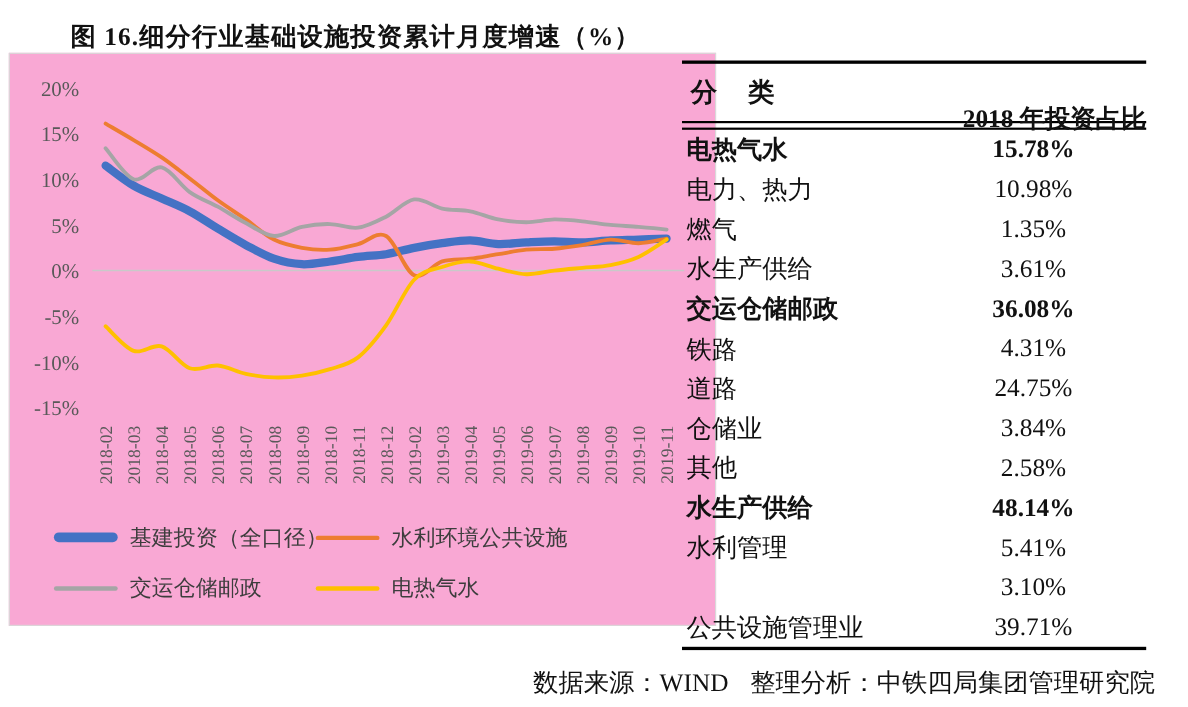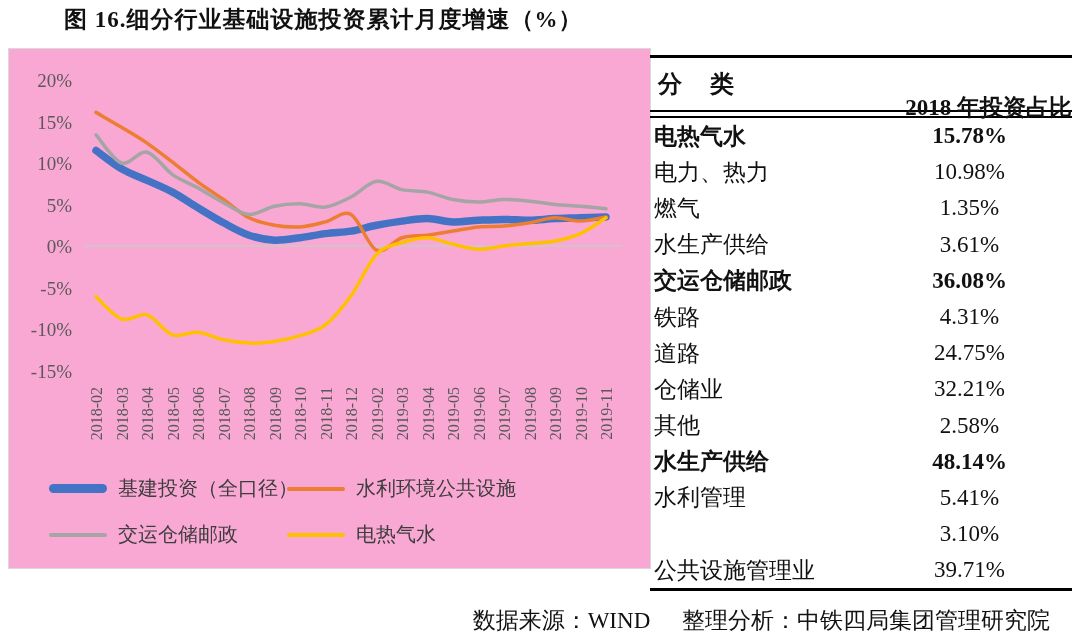--- a/index.html
+++ b/index.html
@@ -1,40 +1,40 @@
 <!DOCTYPE html>
 <html><head>
 <meta charset="utf-8">
 <style>
   html,body{margin:0;padding:0;}
   body{
     width:1080px;height:643px;position:relative;background:#ffffff;
     font-family:"Liberation Serif","DejaVu Serif",serif;color:#111;overflow:hidden;
   }
-  .title{position:absolute;left:64px;top:4px;font-size:23px;font-weight:bold;letter-spacing:1px;}
+  .title{position:absolute;left:64px;top:18px;font-size:23px;font-weight:bold;letter-spacing:1px;}
   .panel{position:absolute;left:8px;top:48px;width:641px;height:519px;border:1px solid #d9d9d9;background:#f9a8d4;}
   .panel svg{position:absolute;left:0;top:0;}
   .ytick{font-size:19px;fill:#595959;font-family:"Liberation Serif","DejaVu Serif",serif;}
   .xtick{font-size:16px;fill:#595959;font-family:"Liberation Serif","DejaVu Serif",serif;}
   .legend-item{position:absolute;display:flex;align-items:center;}
   .swatch{display:inline-block;border-radius:5px;margin-right:11px;}
   .legend-label{font-size:20px;color:#3d3d3d;white-space:nowrap;}
-  .table{position:absolute;left:650px;top:55px;width:422px;}
+  .table{position:absolute;left:620px;top:55px;width:422px;}
   .thead{display:flex;justify-content:space-between;align-items:center;border-top:3px solid #000;height:52px;padding-left:8px;}
   .thead .h1{font-size:24px;font-weight:bold;letter-spacing:2px;}
   .thead .h2{font-size:23px;font-weight:bold;margin-top:47px;}
   .hsep{height:4px;border-top:2px solid #000;border-bottom:2px solid #000;}
   .tbody{}
   .trow{display:flex;align-items:center;height:36.2px;font-size:23px;}
   .trow .lbl{padding-left:4px;white-space:nowrap;}
   .trow .val{margin-left:auto;width:205px;text-align:center;}
   .trow.bold{font-weight:bold;}
   .tbot{border-top:3px solid #000;height:0;}
   .footer{position:absolute;top:605px;right:30px;font-size:23px;white-space:nowrap;}
-  .footer span{margin-left:26px;}
+  .footer span{margin-left:14px;}
   .footer span:first-child{margin-left:12px;}
 </style>
 </head>
 <body>
 
 <div class="title">图 16.细分行业基础设施投资累计月度增速（%）</div>
 
 <div class="panel">
   <svg id="chart-svg" width="641" height="432">
       <line x1="75" y1="197" x2="613" y2="197" stroke="#c9c9c9" stroke-width="1.4"></line>
@@ -122,21 +122,21 @@
       <div class="trow">
         <span class="lbl">铁路</span>
         <span class="val">4.31%</span>
       </div>
       <div class="trow">
         <span class="lbl">道路</span>
         <span class="val">24.75%</span>
       </div>
       <div class="trow">
         <span class="lbl">仓储业</span>
-        <span class="val">32.21%</span>
+        <span class="val">3.84%</span>
       </div>
       <div class="trow">
         <span class="lbl">其他</span>
         <span class="val">2.58%</span>
       </div>
       <div class="trow bold">
         <span class="lbl">水生产供给</span>
         <span class="val">48.14%</span>
       </div>
       <div class="trow">

